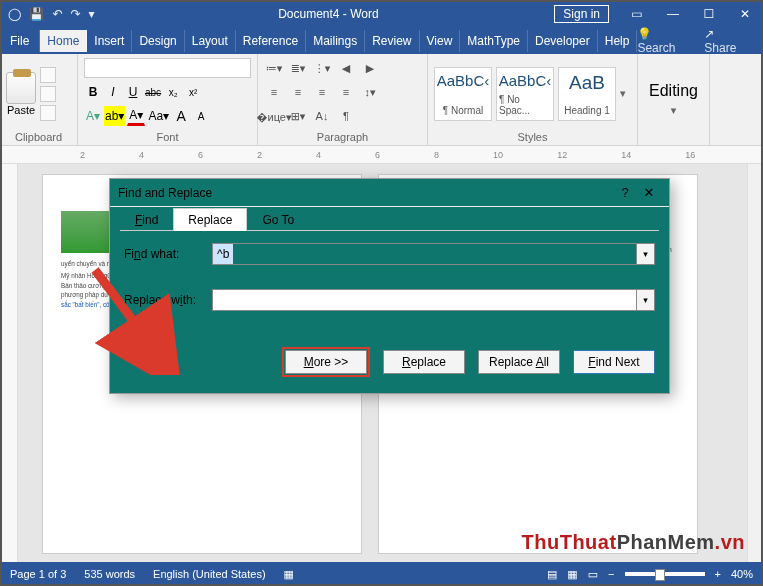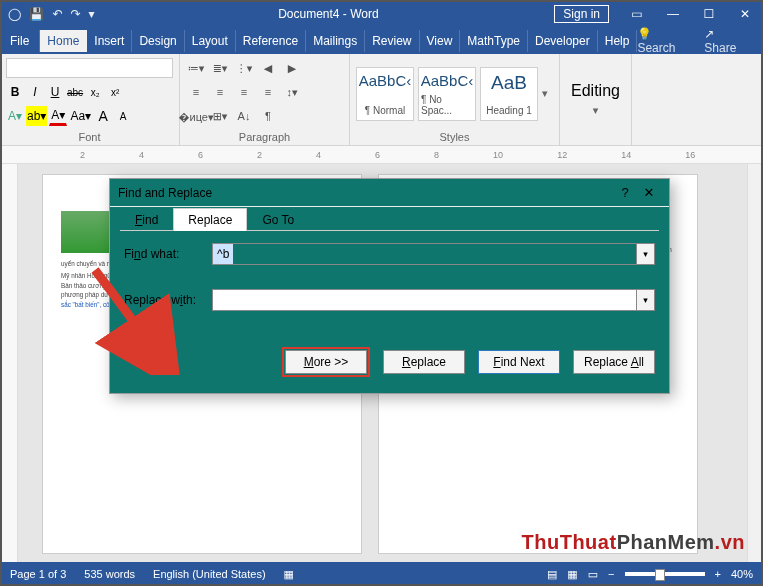--- a/index.html
+++ b/index.html
@@ -139,20 +139,34 @@
   <div class="tab">MathType</div>
   <div class="tab">Developer</div>
   <div class="tab">Help</div>
   <div class="right">
     <span>💡 <span>Search</span></span>
     <span>↗ <span>Share</span></span>
   </div>
 </div>
 
 <div class="ribbon">
+  <div class="group clip-group">
+    <div class="controls">
+      <div class="paste-btn">
+        <div class="paste-icon"></div>
+        <span>Paste</span>
+      </div>
+      <div style="display:flex;flex-direction:column;gap:3px;">
+        <div class="mini-btn"></div>
+        <div class="mini-btn"></div>
+        <div class="mini-btn"></div>
+      </div>
+    </div>
+    <div class="label">Clipboard</div>
+  </div>
 
   <div class="group font-group">
     <div class="font-rows">
       <div style="height:20px;border:1px solid #ccc;background:#fff;"></div>
       <div class="font-row">
         <span class="fbtn bold">B</span>
         <span class="fbtn ital">I</span>
         <span class="fbtn under">U</span>
         <span class="fbtn" style="text-decoration:line-through;font-size:10px">abc</span>
         <span class="fbtn" style="font-size:10px">x₂</span>
@@ -281,22 +295,22 @@
       <label>Replace w<u>i</u>th:</label>
       <div class="field">
         <input type="text" value="" style="">
         <div class="dd">▾</div>
       </div>
     </div>
   </div>
   <div class="dlg-buttons">
     <span class="more-hl"><button class="btn"><u>M</u>ore &gt;&gt;</button></span>
     <button class="btn"><u>R</u>eplace</button>
+    <button class="btn">Replace <u>A</u>ll</button>
     <button class="btn primary"><u>F</u>ind Next</button>
-    <button class="btn">Replace <u>A</u>ll</button>
   </div>
 </div>
 
 <svg class="arrow" viewBox="0 0 110 110">
   <defs>
       <marker id="ah" markerWidth="10" markerHeight="10" refX="6" refY="5" orient="auto">
     <path d="M0,0 L10,5 L0,10 Z" fill="#d93a2b"></path>
       </marker>
     </defs>
   <path d="M15,5 Q50,50 82,98" stroke="#d93a2b" stroke-width="9" fill="none" marker-end="url(#ah)"></path>

